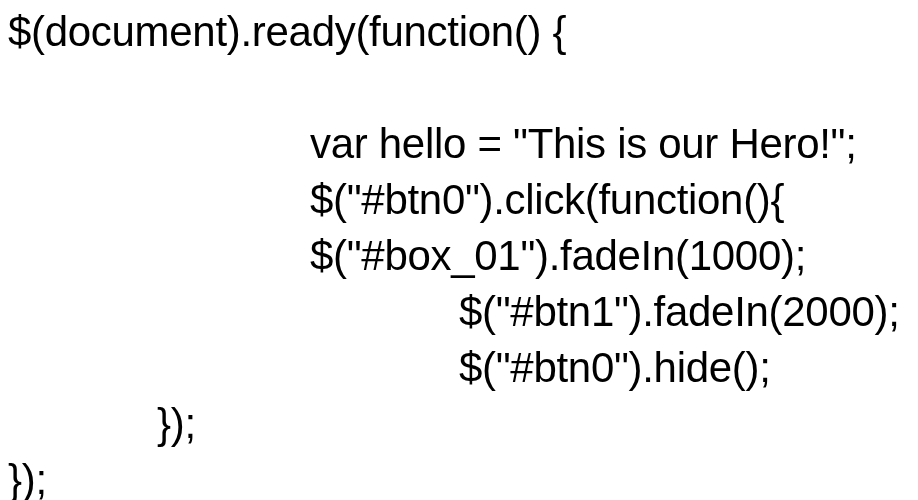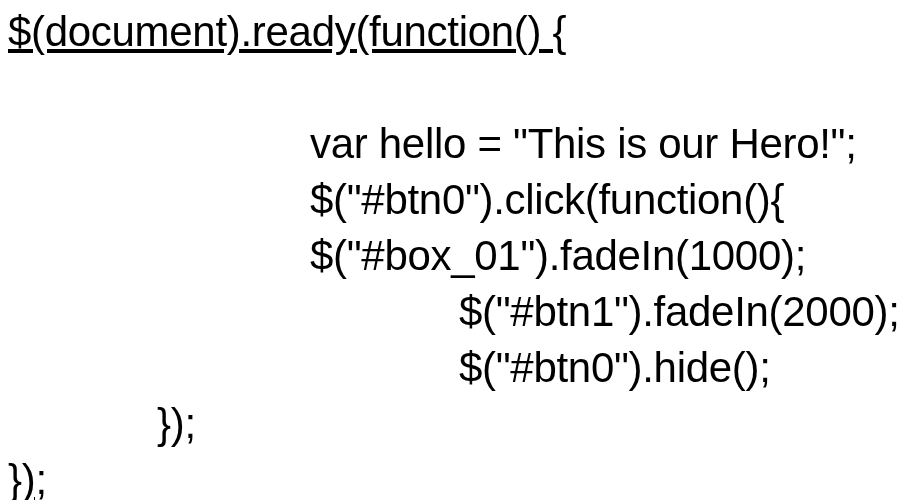--- a/index.html
+++ b/index.html
@@ -18,21 +18,21 @@
     padding: 4px 0 0 8px;
     font-size: 42px;
     line-height: 56px;
     font-weight: 400;
   }
   .code-line {
     white-space: pre;
     height: 56px;
     letter-spacing: -0.3px;
   }
-  .indent-0 { padding-left: 0; text-decoration: underline; }
+  .indent-0 { padding-left: 0; }
   .indent-1 { padding-left: 149px; }
   .indent-2 { padding-left: 302px; }
   .indent-3 { padding-left: 451px; }
 </style>
 </head>
 <body>
 
 <div class="code-snippet">
   <div class="code-line indent-0">$(document).ready(function() {</div>
   <div class="code-line indent-0"></div>

